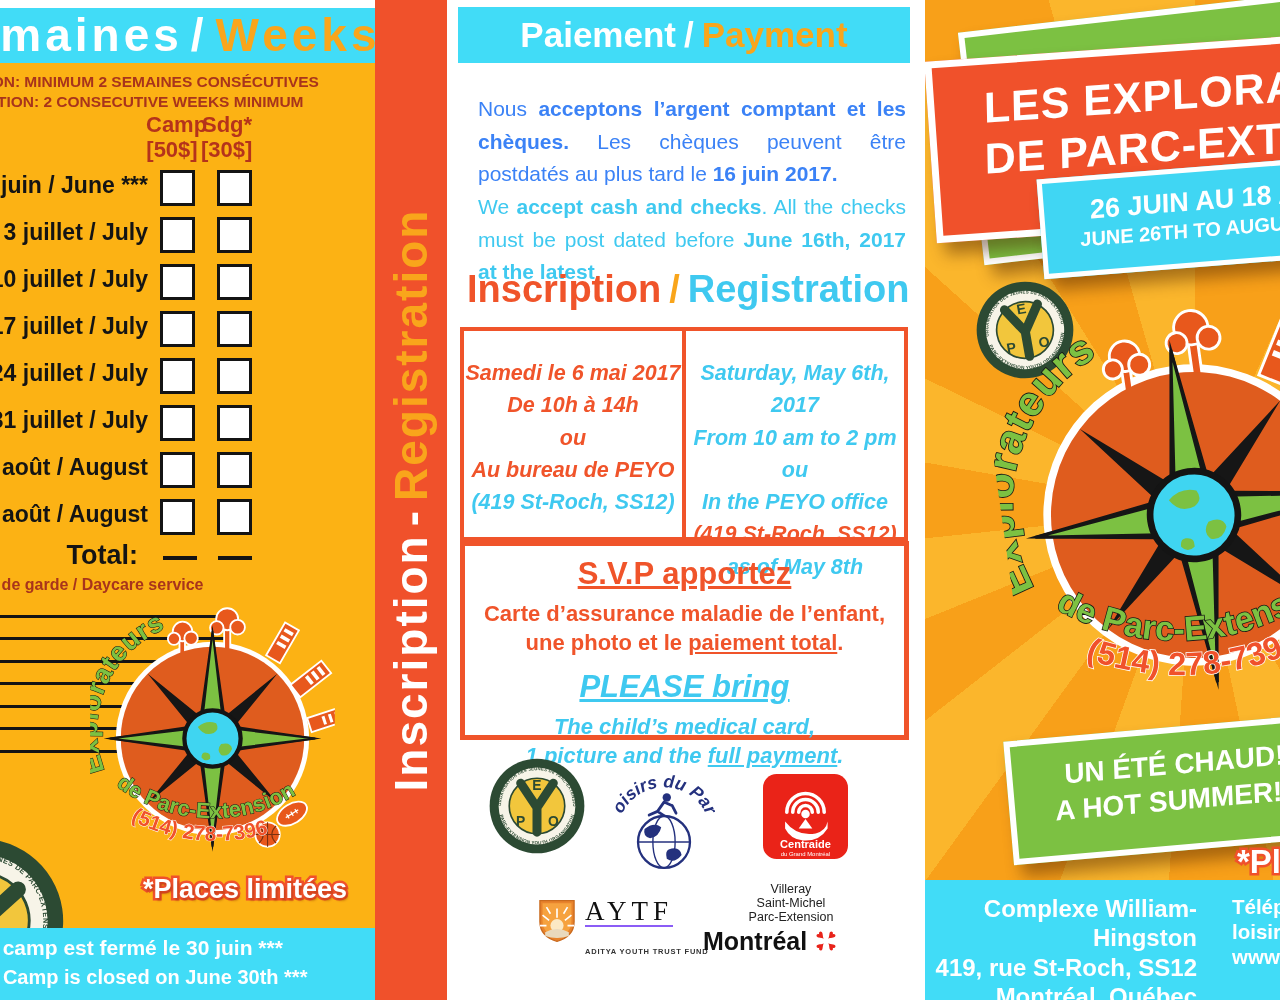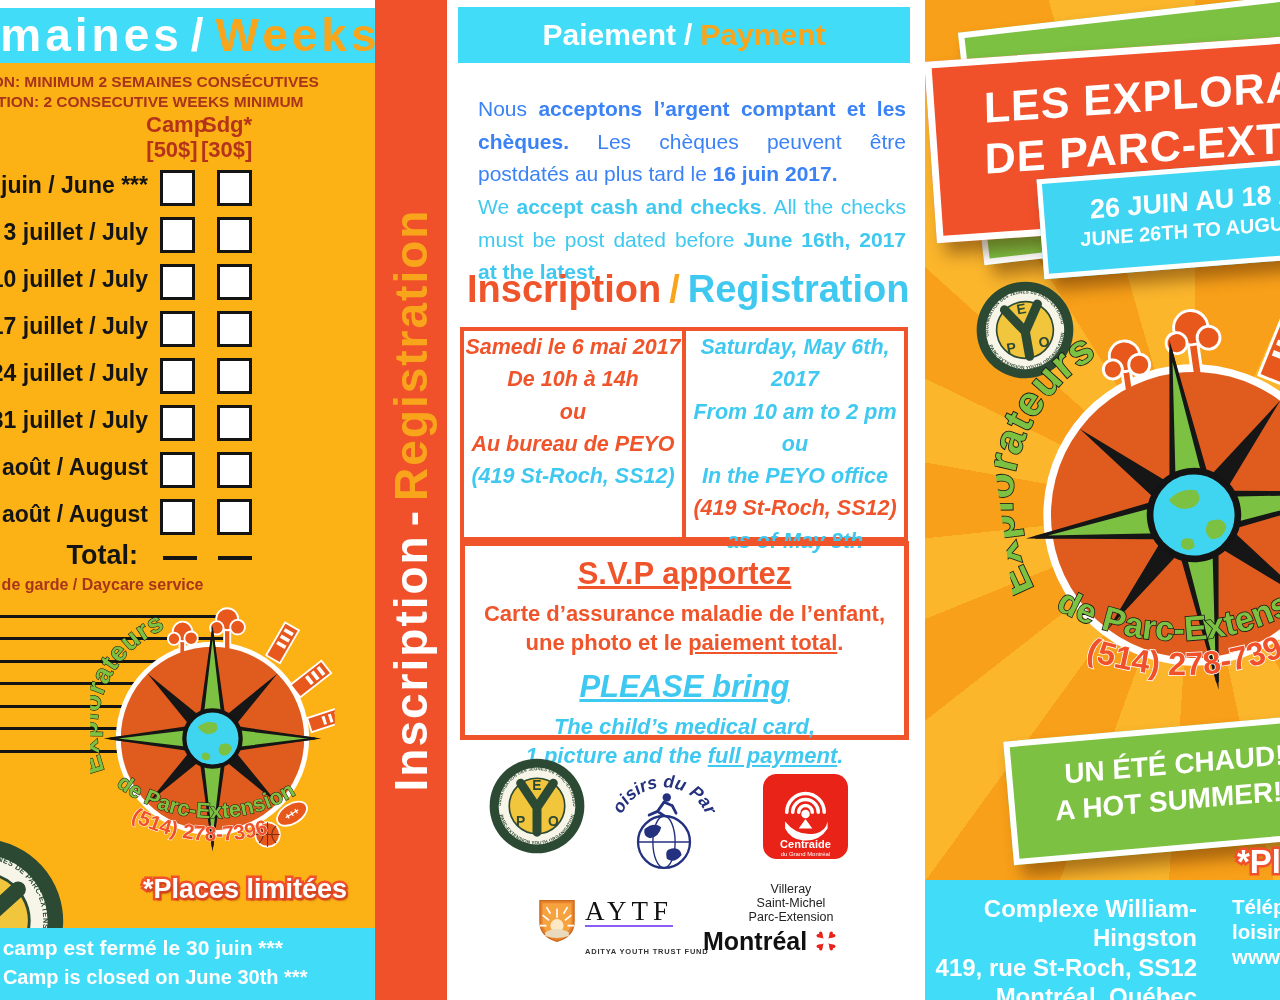--- a/index.html
+++ b/index.html
@@ -29,28 +29,28 @@
   #left-footer{left:0;top:928px;width:375px;height:72px}
   .footline{position:absolute;white-space:nowrap;color:#fff;font-weight:bold}
   
   #strip{position:absolute;left:375px;top:0;width:72px;height:1000px;background:#F0512B}
   #strip-text{position:absolute;left:375px;top:1000px;width:1000px;height:72px;
      transform:rotate(-90deg);transform-origin:0 0;text-align:center;line-height:72px;
      font-size:46px;font-weight:bold;letter-spacing:2px;white-space:nowrap}
   
   #mid-panel{position:absolute;left:447px;top:0;width:473px;height:1000px;background:#fff}
   #mid-bar{left:11px;top:7px;width:452px;height:56px;text-align:center}
-  #mid-title{position:relative;display:inline-block;font-size:30px;line-height:56px;font-weight:bold;white-space:nowrap}
+  #mid-title{position:relative;display:inline-block;font-size:35px;line-height:56px;font-weight:bold;white-space:nowrap}
   .para{position:absolute;left:31px;width:428px;font-size:21px;line-height:1.55;text-align:justify}
   .para-fr{color:#3b82f6}
   .para-cy{color:#3FC9F0}
   #reg-heading{position:absolute;left:20px;top:268px;width:440px;text-align:center;font-size:38px;font-weight:bold;white-space:nowrap}
   .orange{color:#F0542A}.cyan{color:#3FC9F0}
   #reg-table{position:absolute;left:13px;top:327px;width:440px;height:206px;border:4px solid #F0542A;display:flex}
-  .cell{width:50%;text-align:center;font-size:21.5px;font-weight:bold;font-style:italic;line-height:1.5}
+  .cell{width:50%;padding-top:26px;text-align:center;font-size:21.5px;font-weight:bold;font-style:italic;line-height:1.5}
   .cell-fr{border-right:4px solid #F0542A;color:#F0542A}
   .cell-en{color:#3FC9F0}
   #svp-box{position:absolute;left:13px;top:541px;width:439px;height:189px;border:5px solid #F0542A;text-align:center}
   .svp-title{font-size:31px;font-weight:bold;text-decoration:underline;margin-top:10px}
   .svp-line{font-size:22px;font-weight:bold;line-height:1.3}
   .svp-it{font-style:italic}
   u{text-underline-offset:2px}
   .logo{position:absolute}
   
   #right-panel{position:absolute;left:925px;top:0;width:355px;height:1000px;overflow:hidden;

